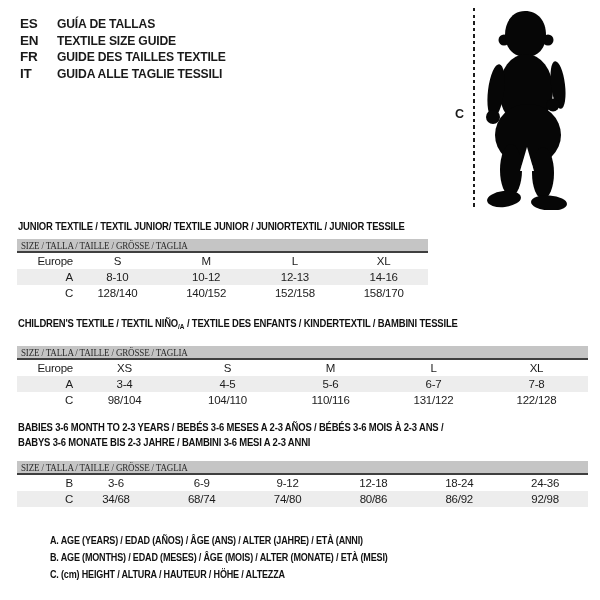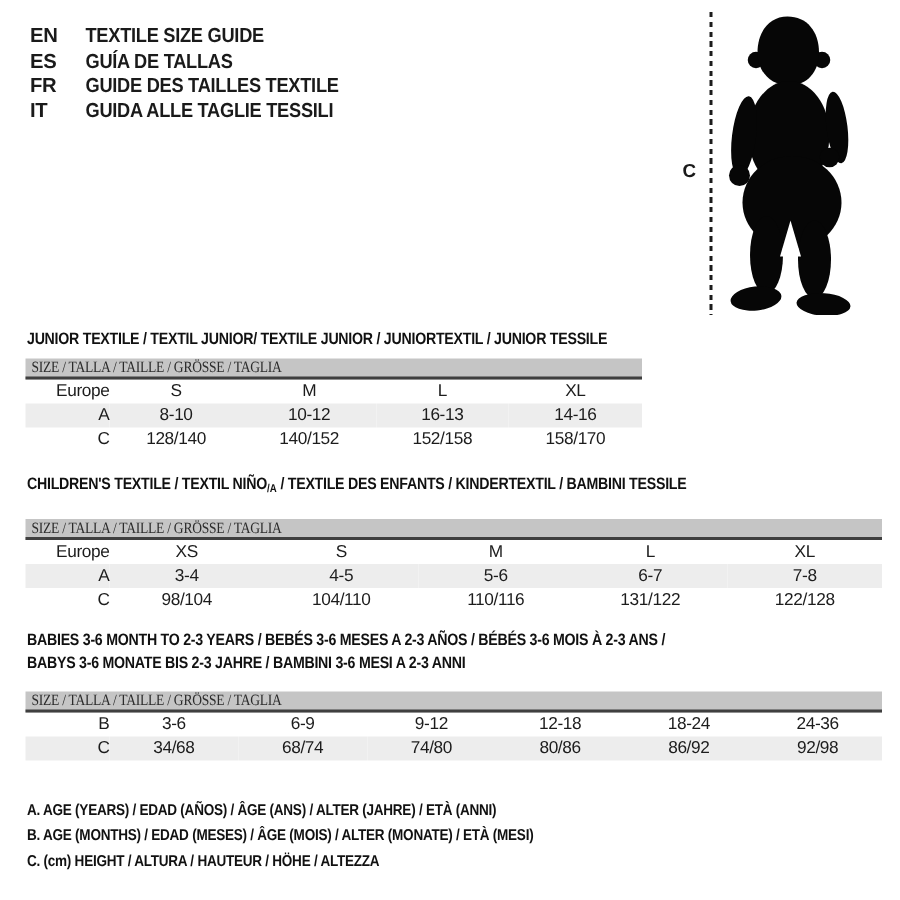--- a/index.html
+++ b/index.html
@@ -30,35 +30,35 @@
   .tw2{top:346px;width:571px;}
   .tw3{top:461px;width:571px;}
   .size-bar{height:14px;background:var(--bar-bg,#c5c5c5);border-bottom:2px solid var(--bar-border,#3f3f3f);
     font-size:10.5px;line-height:14px;color:#2b2b2b;padding-left:4px;box-sizing:border-box;font-family:Liberation Serif, serif;}
   table{border-collapse:collapse;width:100%;table-layout:fixed;font-size:11.5px;color:#1c1c1c;letter-spacing:-0.25px;}
   td{height:16px;padding:0;text-align:center;vertical-align:middle;}
   td.row-label{text-align:right;padding-left:4px;}
   tbody tr:nth-child(even){background:var(--alt-row,#ededed);}
   
   .footnotes{position:absolute;left:18px;top:532px;}
-  .foot{font-size:10.5px;font-weight:700;line-height:17px;white-space:nowrap;color:#111;}
+  .foot{font-size:10.5px;font-weight:700;line-height:17px;white-space:nowrap;color:#111;margin-left:32px;}
 </style>
 </head>
 <body>
 
 <div class="page">
 
   <div class="lang-block">
     <div class="lang-row">
+      <span class="lang-code">ES</span>
+      <span class="lang-label">GUÍA DE TALLAS</span>
+    </div>
+    <div class="lang-row">
       <span class="lang-code">EN</span>
       <span class="lang-label">TEXTILE SIZE GUIDE</span>
-    </div>
-    <div class="lang-row">
-      <span class="lang-code">ES</span>
-      <span class="lang-label">GUÍA DE TALLAS</span>
     </div>
     <div class="lang-row">
       <span class="lang-code">FR</span>
       <span class="lang-label">GUIDE DES TAILLES TEXTILE</span>
     </div>
     <div class="lang-row">
       <span class="lang-code">IT</span>
       <span class="lang-label">GUIDA ALLE TAGLIE TESSILI</span>
     </div>
   </div>
@@ -104,21 +104,21 @@
             <td class="row-label">Europe</td>
             <td>S</td>
             <td>M</td>
             <td>L</td>
             <td>XL</td>
           </tr>
           <tr>
             <td class="row-label">A</td>
             <td>8-10</td>
             <td>10-12</td>
-            <td>16-13</td>
+            <td>12-13</td>
             <td>14-16</td>
           </tr>
           <tr>
             <td class="row-label">C</td>
             <td>128/140</td>
             <td>140/152</td>
             <td>152/158</td>
             <td>158/170</td>
           </tr>
         </tbody>

